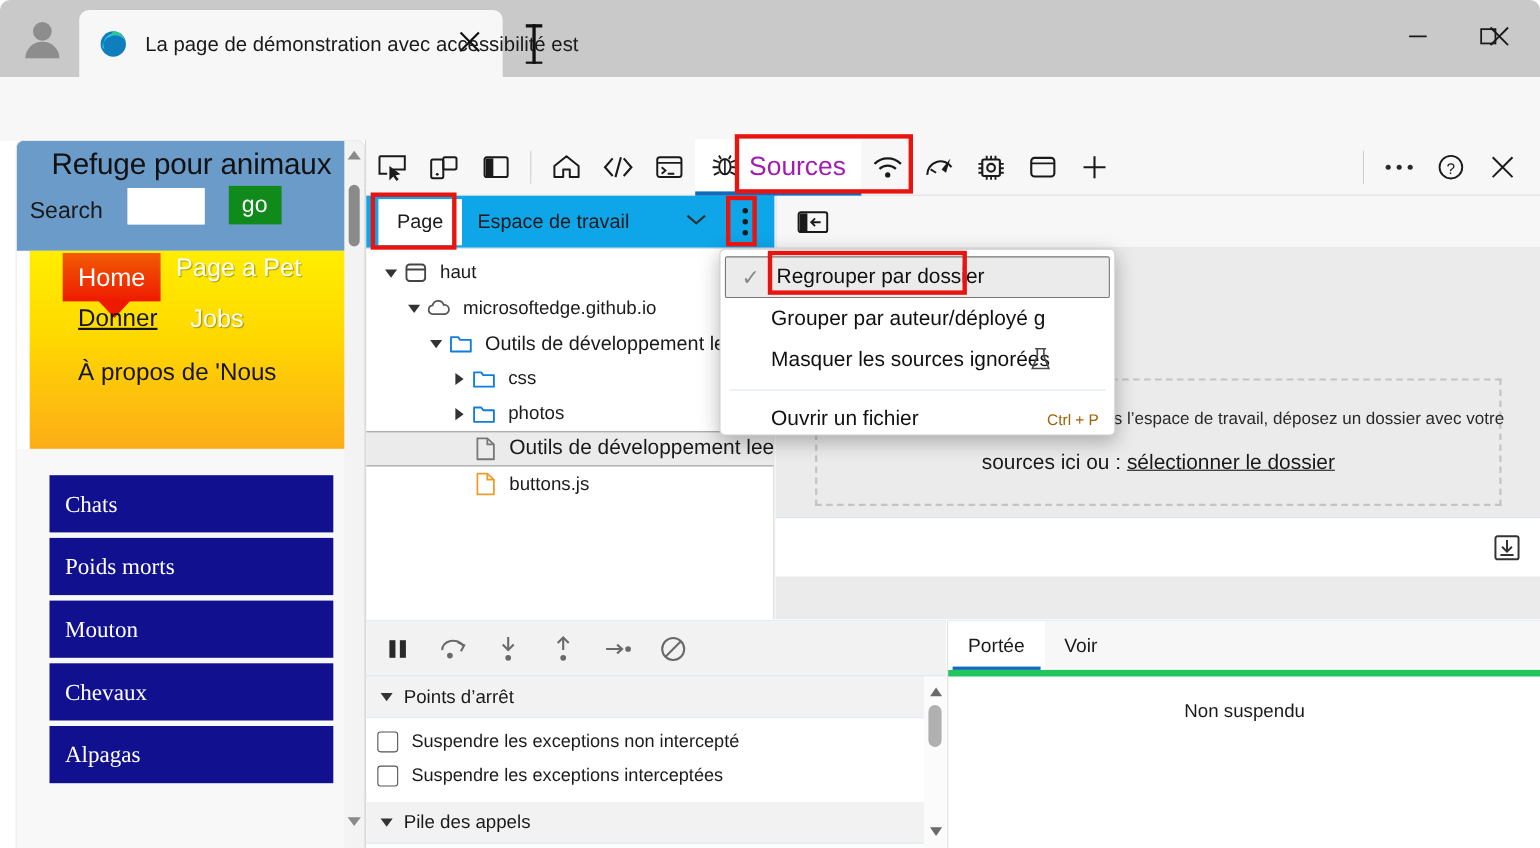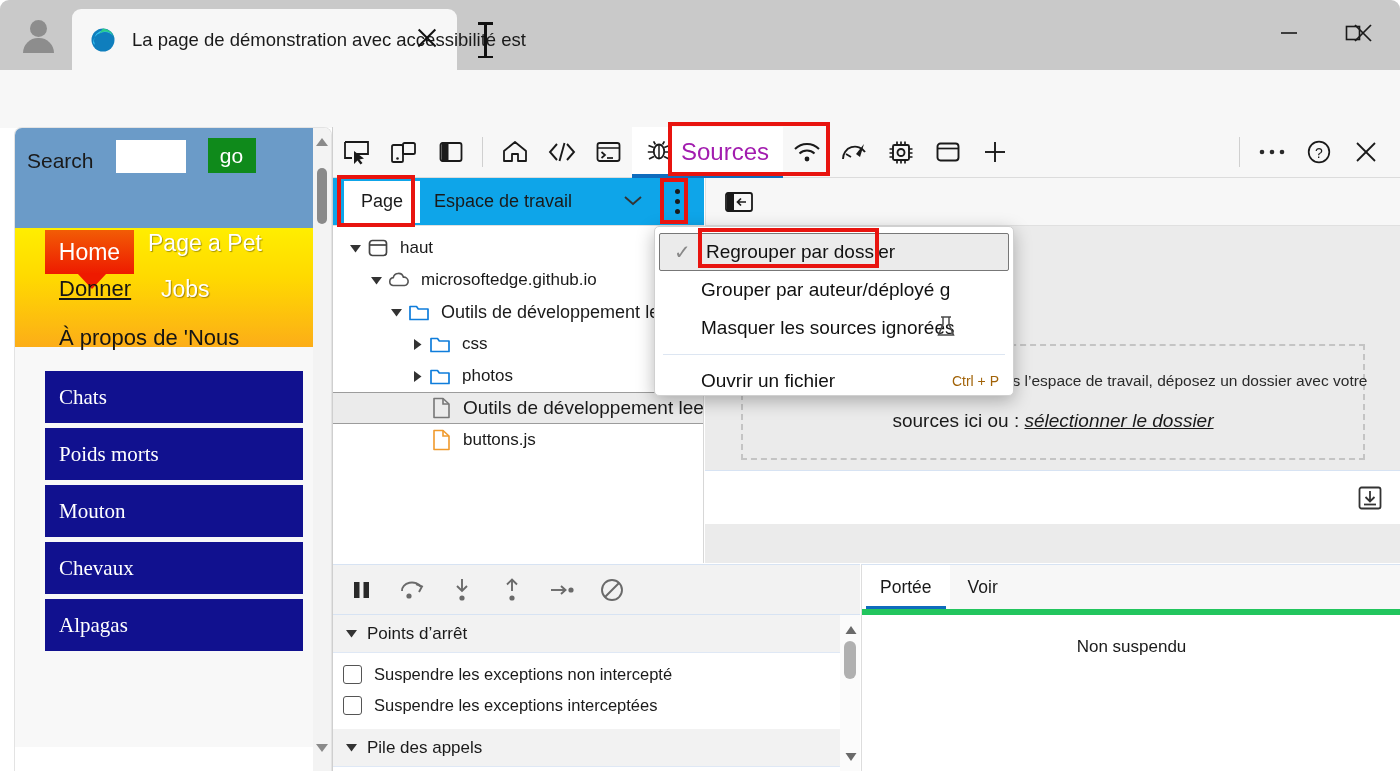--- a/index.html
+++ b/index.html
@@ -97,23 +97,24 @@
     padding-top: 6px;
   }
   .site-title { font-size: 27px; color: #111; text-align: center; white-space: nowrap;
                 margin-left: 18px; letter-spacing: -0.2px;}
   .search-row { display: flex; align-items: flex-end; margin-top: 4px; padding-left: 12px; }
   .search-label { font-size: 21px; color: #1a1a1a; }
   .search-input { width: 70px; height: 33px; background: #fff; border: 1px solid #fff; margin-left: 22px; }
   .go-btn { width: 48px; height: 35px; background: #0f8a1b; color: #fff;
             font-size: 21px; display:flex; align-items:center; justify-content:center; margin-left: 22px; }
   .navbar {
-    width: 300px; height: 119px;
+    width: 300px; height: 180px;
     background: linear-gradient(180deg, #ffee00 0%, #ffd900 42%, #fcad18 100%);
     position: relative;
+    margin-left: 12px;
   }
   .nav-home {
     position:absolute; left: 30px; top: 2px; width: 89px; height: 44px;
     background: linear-gradient(180deg, #f25c05 0%, #ee1a00 100%);
     color: #fff; font-size: 23px; display:flex; align-items:center; justify-content:center;
   }
   .nav-home::after {
     content:""; position: absolute; left: 32px; bottom: -15px;
     border-left: 15px solid transparent; border-right: 15px solid transparent;
     border-top: 16px solid #ee1a00;
@@ -213,21 +214,21 @@
   }
   .dz-cmd { position: absolute; font-size: 19px; color: #1a1a1a; white-space: nowrap; }
   .dz-key { position:absolute; font-size: 18px; color: #555; }
   .dz-box {
     position:absolute; left: 36px; top: 118px; width: 624px; height: 116px;
     border: 2px dashed #c4c4c4; background: #ebebeb;
     display: flex; flex-direction: column; align-items:center; justify-content: center; gap: 20px;
   }
   .dz-line1 { font-size: 15.5px; color: #2a2a2a; white-space: nowrap; }
   .dz-line2 { font-size: 19px; color: #1a1a1a; white-space: nowrap;}
-  .dz-link { text-decoration: underline; font-style: italic; }
+  .dz-link { text-decoration: underline; }
   .dz-footer {
     position:absolute; left: 0; top: 244px; width: 696px; height: 54px;
     background: #ffffff; border-top: 1px solid #d7e3f3;
     display: flex; align-items: center; justify-content: flex-end;
   }
   .dz-download-ico { margin-right: 18px; width: 26px; height: 26px; }
 
   
   .dbg-left {
     position: absolute; left: 0; top: 437px; width: 527px; height: 207px;
@@ -375,20 +376,21 @@
         <circle cx="5" cy="5" r="2.4" fill="#2a2a2a"></circle>
           <circle cx="15" cy="5" r="2.4" fill="#2a2a2a"></circle>
           <circle cx="25" cy="5" r="2.4" fill="#2a2a2a"></circle>
       </svg>
     </div>
   </div>
 
   <div class="page-pane">
     <div class="page-inner">
       <div class="site-header">
+        <div class="site-title">Refuge pour animaux</div>
         <div class="search-row">
           <span class="search-label">Search</span>
           <input class="search-input" value="" style="">
           <div class="go-btn">go</div>
         </div>
       </div>
       <div class="navbar">
         <div class="nav-home">Home</div>
         <div class="nav-adopt">Page a Pet</div>
         <div class="nav-donner">Donner</div>

